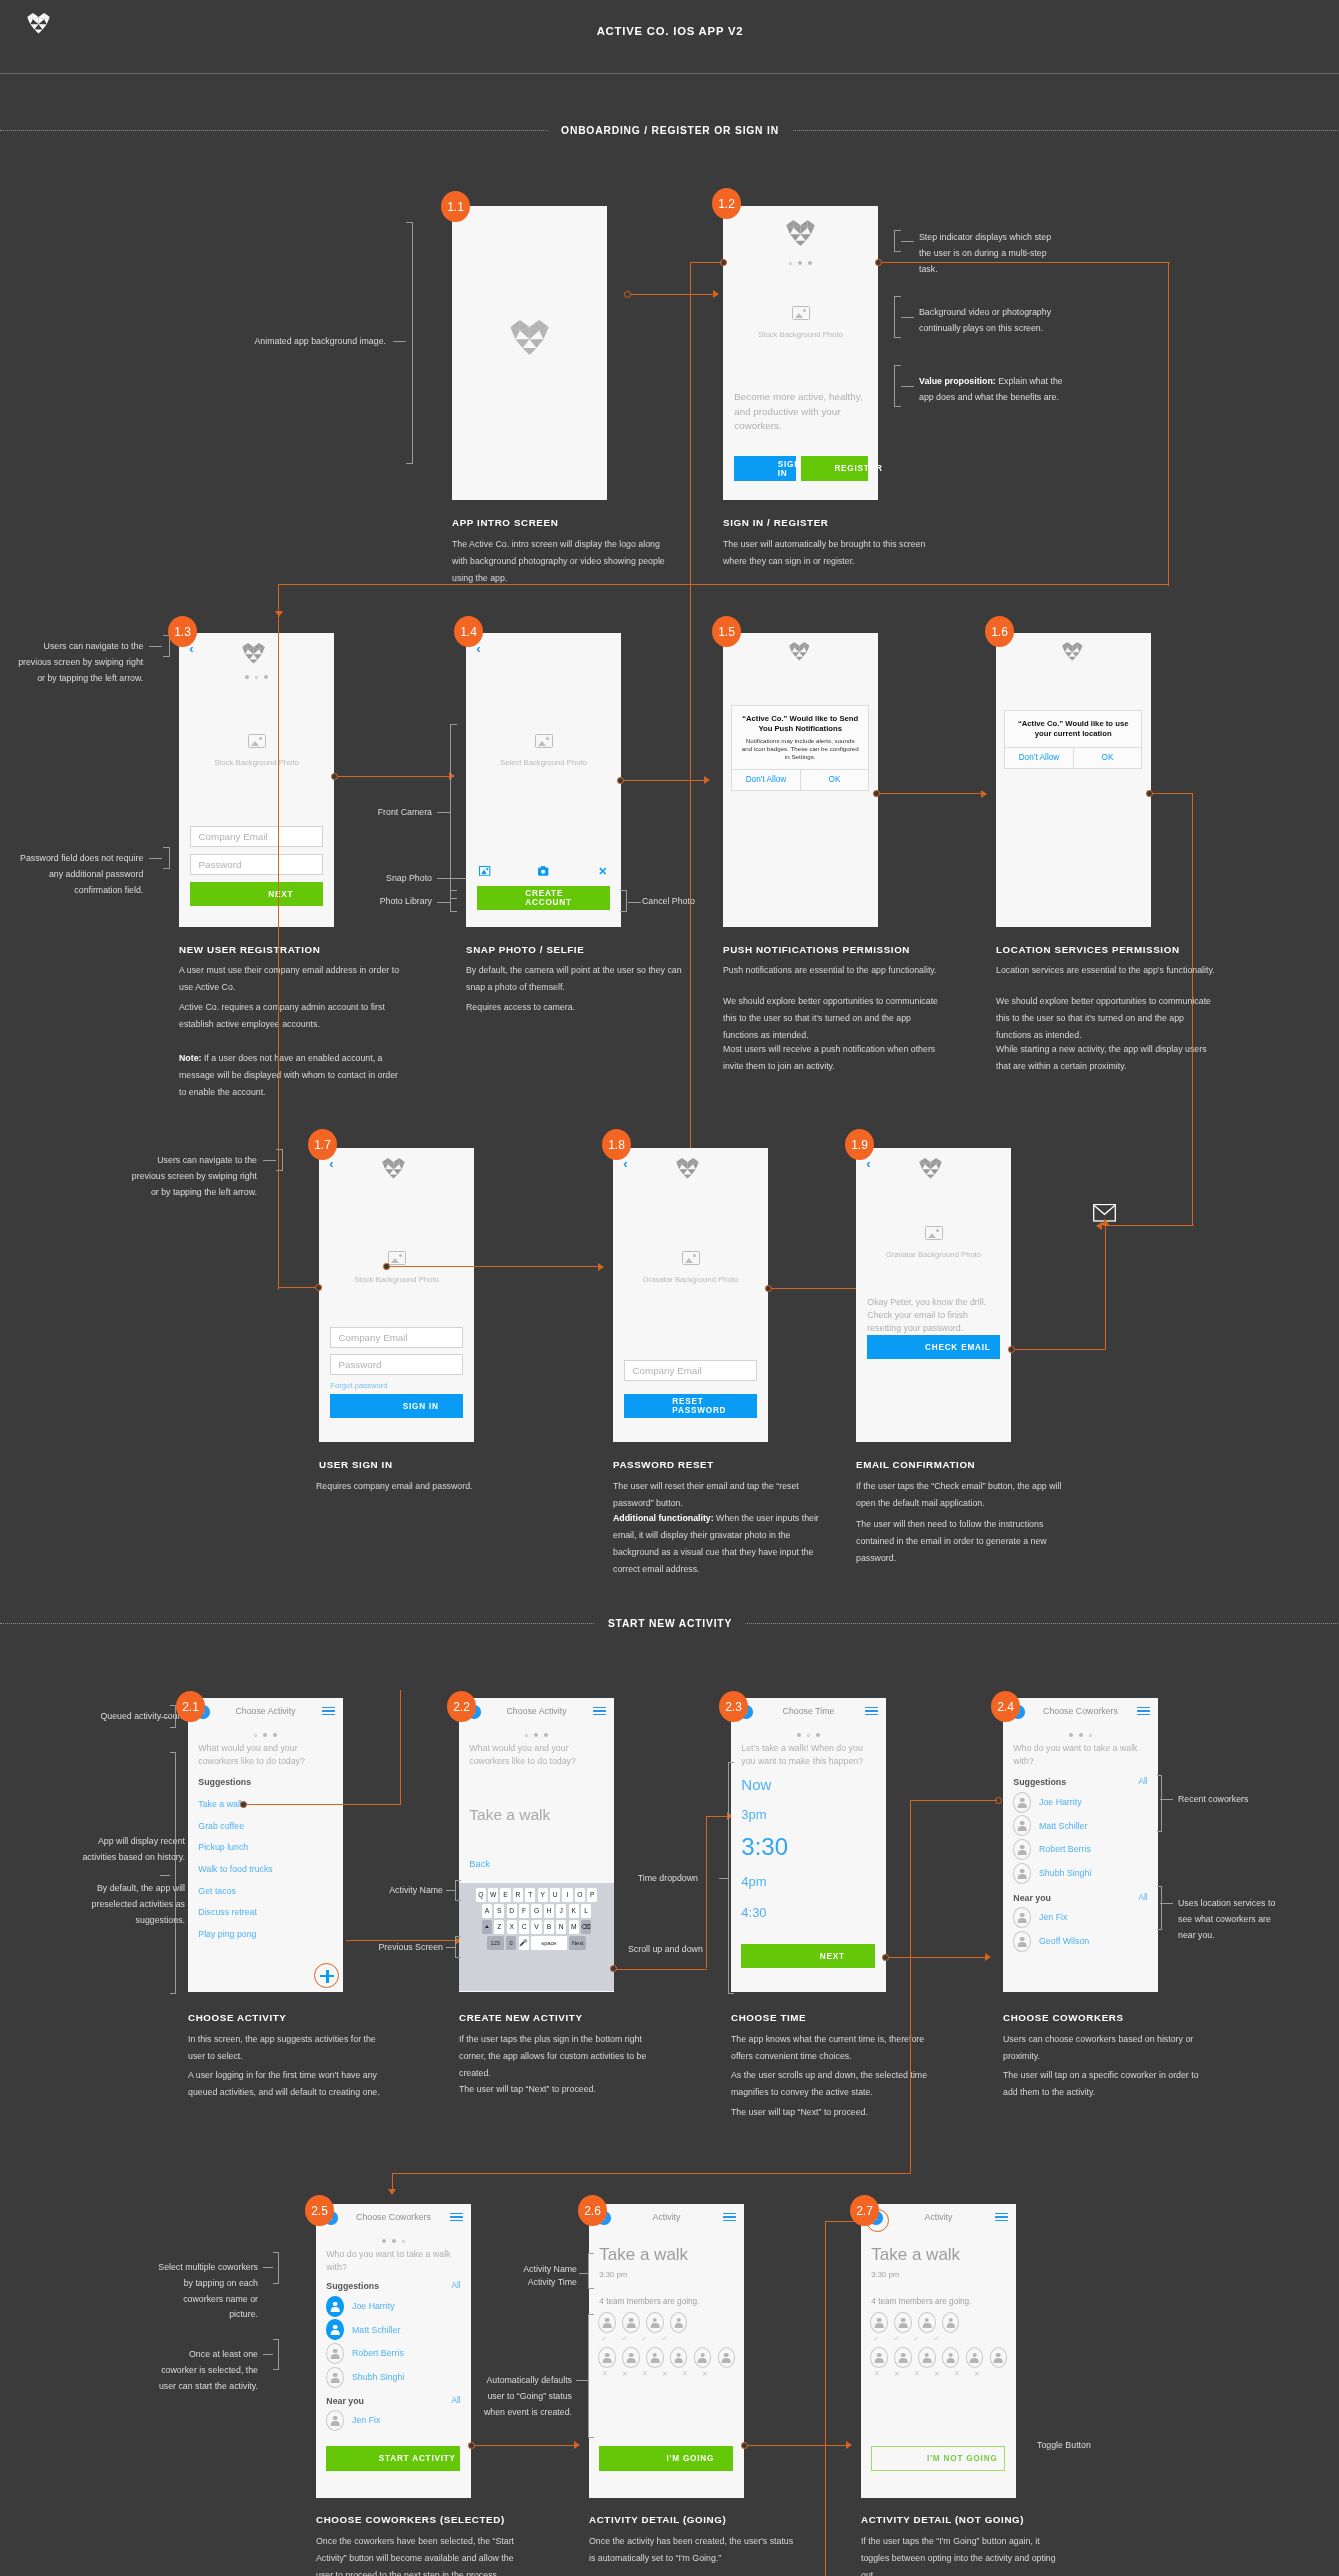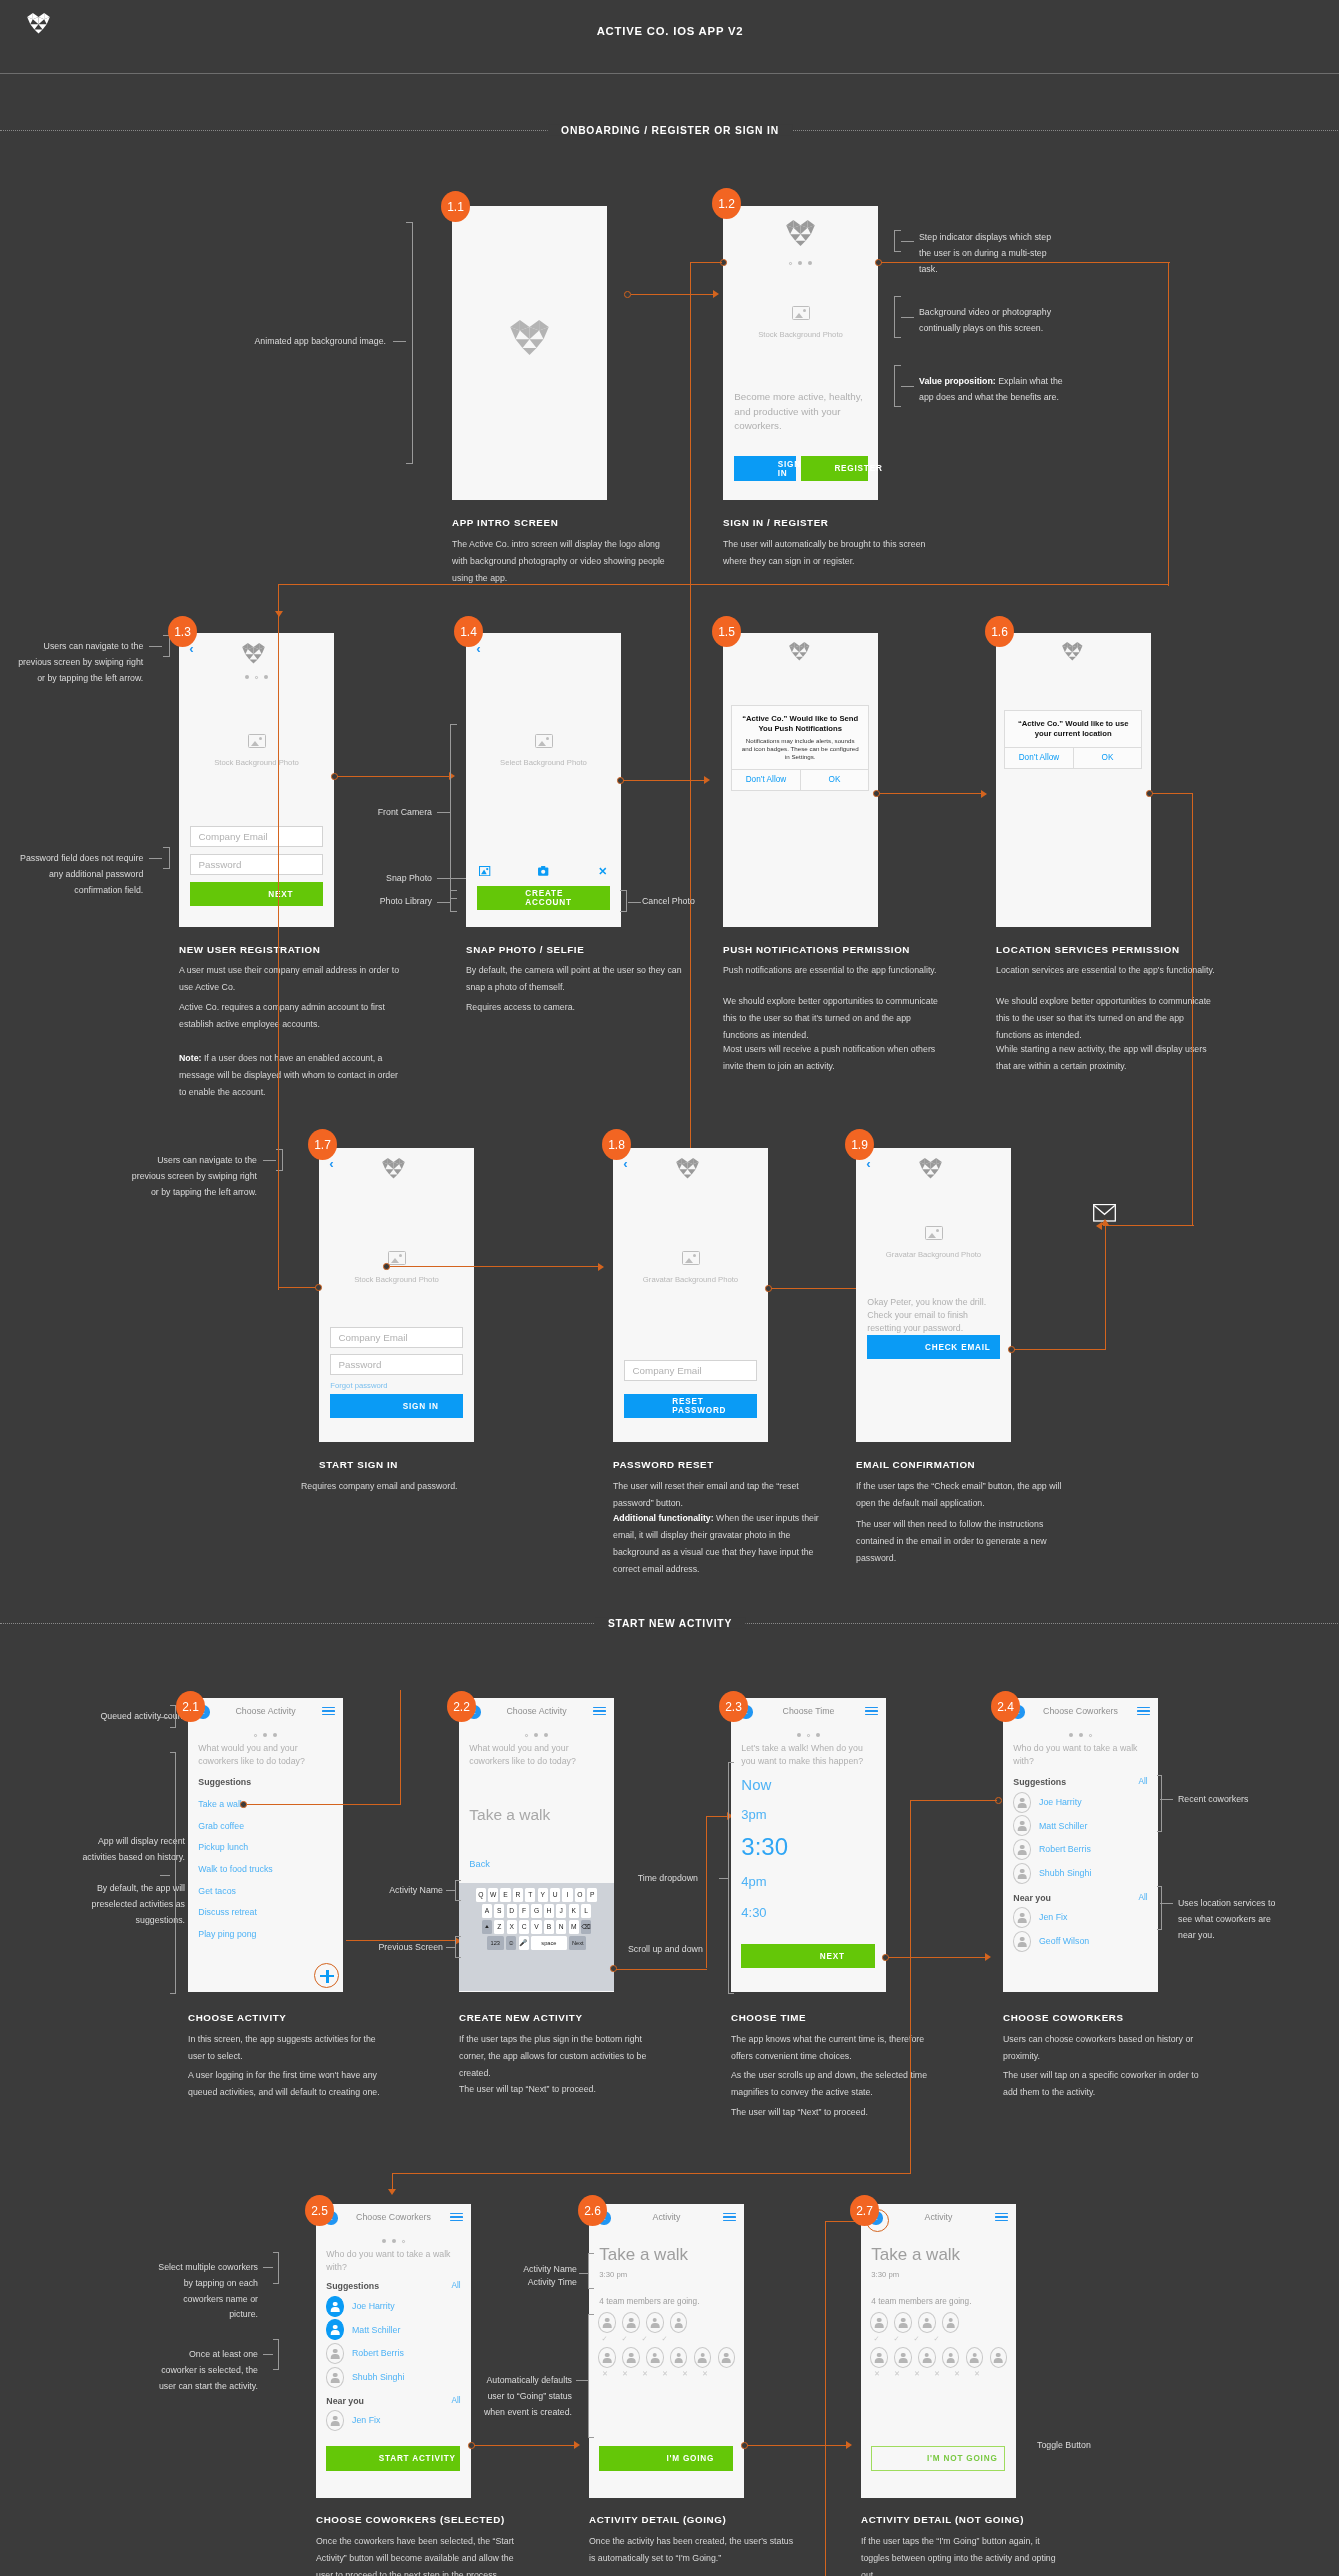--- a/index.html
+++ b/index.html
@@ -417,22 +417,22 @@
       <polygon points="14,32 30,32 22,40"></polygon>
     </g>
   </svg>
   <div class="imgph" style="left:69px; top:103px;"></div>
   <div class="cap" style="top:127px;">Stock Background Photo</div>
   <div class="field" style="left:11.3px; top:179px; width:133px; height:20.6px;">Company Email</div>
   <div class="field" style="left:11.3px; top:206px; width:133px; height:20.6px;">Password</div>
   <div style="position:absolute;left:11.3px;top:233px;color:#7cc0ef;font-size:7.7px;">Forgot password</div>
   <div class="btn blue" style="left:11.3px; top:246px; width:133px; height:24px;">SIGN IN</div>
 </div>
-<div class="scr-title" style="left:319px; top:1459px;">START SIGN IN</div>
-<div class="scr-desc" style="left:301px; top:1478px;">Requires company email and password.</div>
+<div class="scr-title" style="left:319px; top:1459px;">USER SIGN IN</div>
+<div class="scr-desc" style="left:316px; top:1478px;">Requires company email and password.</div>
 
 <div class="fl h" style="left:278px; top:1287px; width:39px;"></div>
 <div class="fl v" style="left:278px; top:584px; height:706px;"></div>
 <div class="dot" style="left:315px; top:1284px;"></div>
 
 <div class="dot" style="left:383px; top:1263px;"></div>
 <div class="fl h" style="left:389px; top:1266px; width:209px;"></div>
 <div class="arw" style="left:598px; top:1263px;"></div>
 
 <div class="bub" style="left:602px; top:1129px;">1.8</div>

